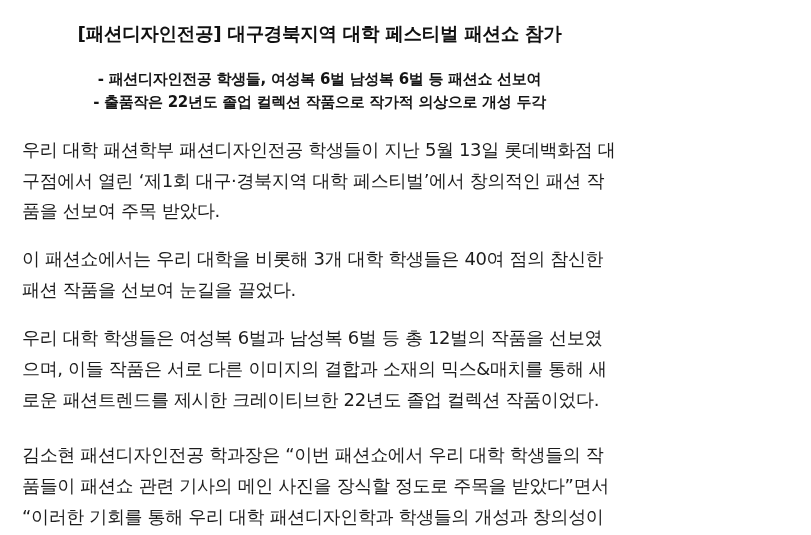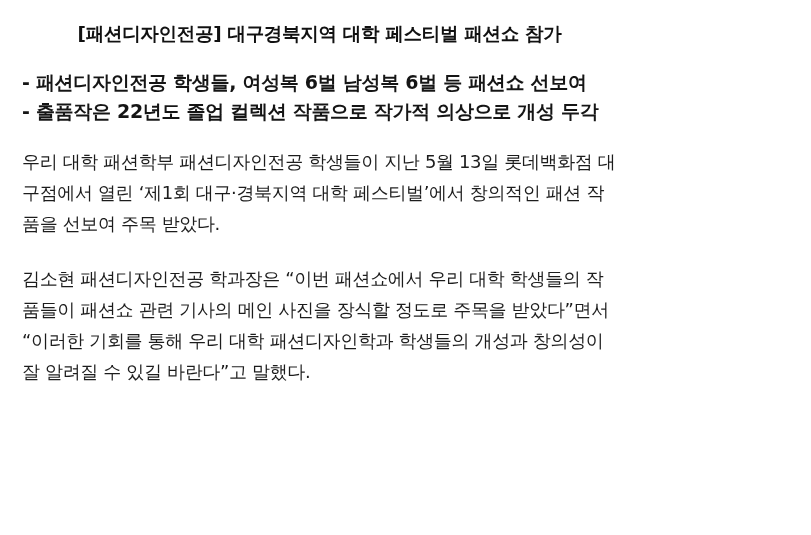--- a/index.html
+++ b/index.html
@@ -27,25 +27,26 @@
     font-weight: bold;
     color: #111111;
     letter-spacing: -0.3px;
     margin: 8px 0 22px 0;
     line-height: 1.3;
   }
   .subheads {
     margin: 0 0 20px 0;
   }
   .subhead {
-    font-size: 19px;
+    font-size: 15px;
     font-weight: bold;
     color: #151515;
     letter-spacing: -0.3px;
     line-height: 1.55;
+    text-align: center;
   }
   .body-copy {
     margin: 0;
   }
   .para {
     font-size: 18px;
     line-height: 1.72;
     color: #1c1c1c;
     letter-spacing: -0.35px;
     margin: 0 0 17px 0;
@@ -63,16 +64,18 @@
 
   <h1 class="article-title">[패션디자인전공] 대구경북지역 대학 페스티벌 패션쇼 참가</h1>
 
   <div class="subheads">
     <div class="subhead">- 패션디자인전공 학생들, 여성복 6벌 남성복 6벌 등 패션쇼 선보여</div>
     <div class="subhead">- 출품작은 22년도 졸업 컬렉션 작품으로 작가적 의상으로 개성 두각</div>
   </div>
 
   <div class="body-copy">
     <p class="para">우리 대학 패션학부 패션디자인전공 학생들이 지난 5월 13일 롯데백화점 대구점에서 열린 ‘제1회 대구·경북지역 대학 페스티벌’에서 창의적인 패션 작품을 선보여 주목 받았다.</p>
+    <p class="para">이 패션쇼에서는 우리 대학을 비롯해 3개 대학 학생들은 40여 점의 참신한 패션 작품을 선보여 눈길을 끌었다.</p>
+    <p class="para">우리 대학 학생들은 여성복 6벌과 남성복 6벌 등 총 12벌의 작품을 선보였으며, 이들 작품은 서로 다른 이미지의 결합과 소재의 믹스&amp;매치를 통해 새로운 패션트렌드를 제시한 크레이티브한 22년도 졸업 컬렉션 작품이었다.</p>
     <p class="para">김소현 패션디자인전공 학과장은 “이번 패션쇼에서 우리 대학 학생들의 작품들이 패션쇼 관련 기사의 메인 사진을 장식할 정도로 주목을 받았다”면서 “이러한 기회를 통해 우리 대학 패션디자인학과 학생들의 개성과 창의성이 잘 알려질 수 있길 바란다”고 말했다.</p>
   </div>
 
 </div>
 
 </body></html>

